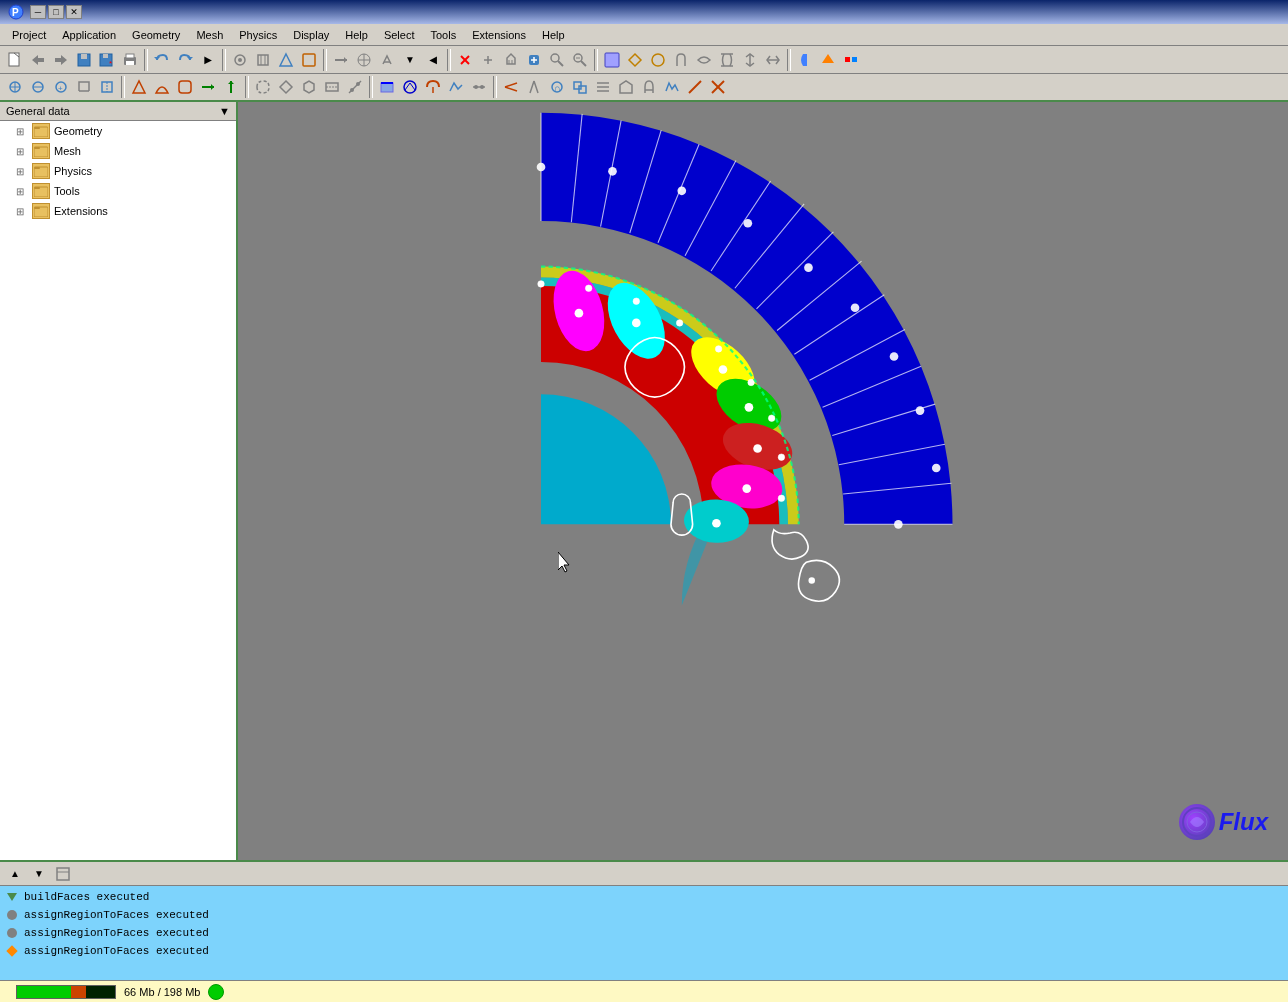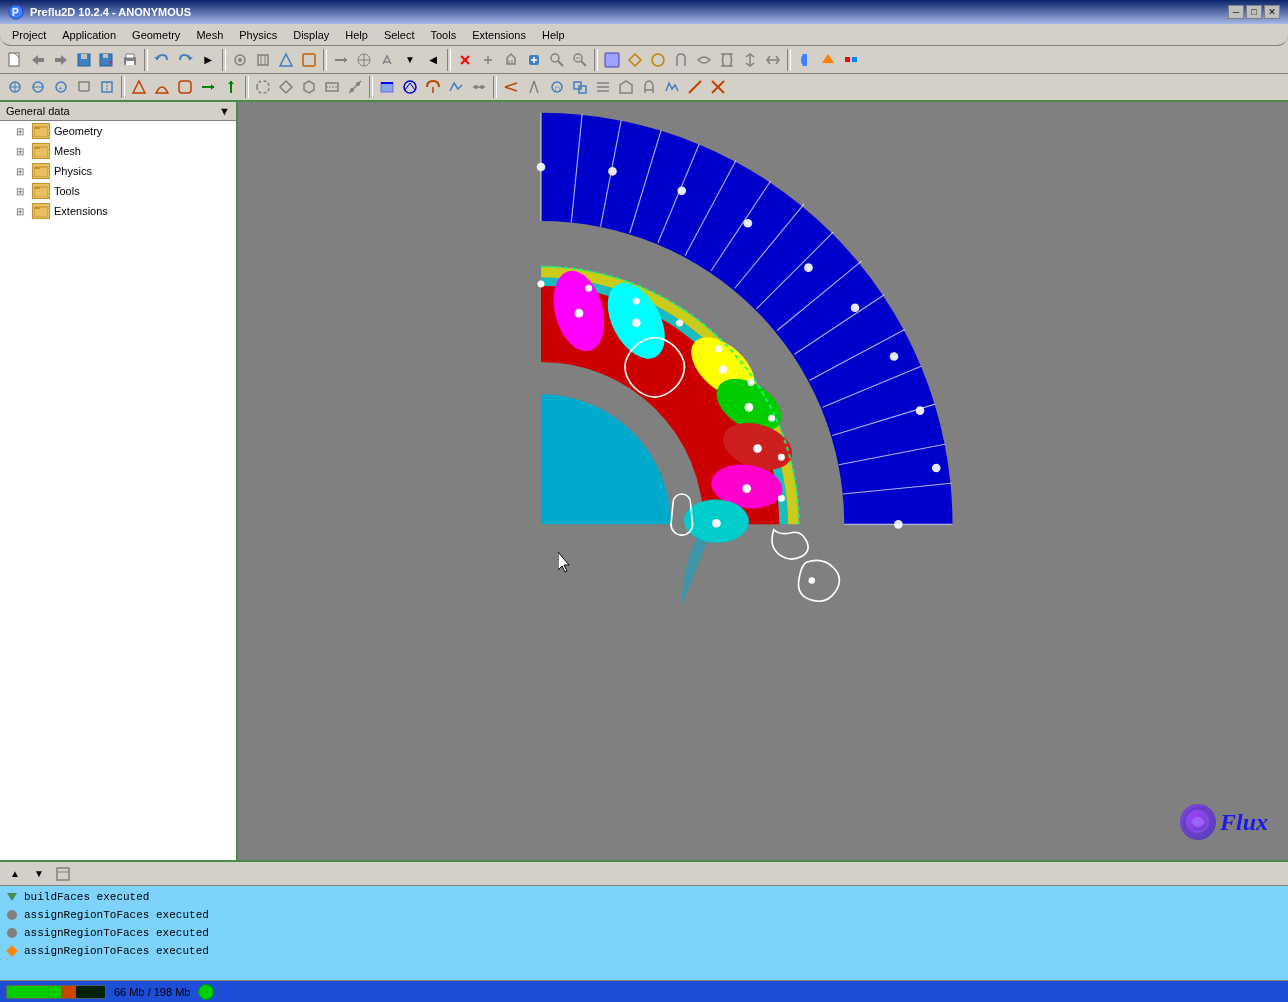--- a/index.html
+++ b/index.html
@@ -28,21 +28,20 @@
     }
 
     
     #menu-bar {
       height: 22px;
       background: #d4d0c8;
       display: flex;
       align-items: center;
       padding: 0 4px;
       border-bottom: 1px solid #808080;
-      border-radius: 11px;
     }
     .menu-item {
       padding: 2px 8px;
       font-size: 11px;
       cursor: pointer;
       color: #000;
     }
 
     
     .toolbar {
@@ -165,24 +164,24 @@
     .console-line {
       display: flex;
       align-items: center;
       min-height: 16px;
       padding: 1px 0;
     }
 
     
     #status-bar {
       height: 22px;
-      background: #1d4ed8;
-      display: flex;
-      align-items: center;
-      padding: 0 6px;
+      background: #fef9c3;
+      display: flex;
+      align-items: center;
+      padding: 0 16px;
       border-top: 1px solid #808080;
       gap: 8px;
     }
     #progress-bar {
       width: 100px; height: 14px;
       background: #000;
       border: 1px solid #606060;
       display: flex;
       overflow: hidden;
     }
@@ -229,21 +228,20 @@
 </head>
 <body>
 
 <div id="title-bar">
   <div id="title-icon">
     <svg width="16" height="16" viewBox="0 0 16 16">
       <circle cx="8" cy="8" r="7" fill="#4080ff" stroke="#2040cc" stroke-width="1"></circle>
       <text x="4" y="12" fill="white" font-size="10" font-weight="bold">P</text>
     </svg>
   </div>
-  <span id="title-text">Preflu2D 10.2.4 - ANONYMOUS</span>
   <div id="window-controls">
     <div class="win-btn">─</div>
     <div class="win-btn">□</div>
     <div class="win-btn">✕</div>
   </div>
 </div>
 
 <div id="menu-bar">
   <span class="menu-item">Project</span>
   <span class="menu-item">Application</span>
@@ -803,21 +801,21 @@
     </svg>
 
     <div id="flux-logo">
       <div id="flux-logo-icon">
         <svg width="30" height="30" viewBox="0 0 30 30">
           <circle cx="15" cy="15" r="14" fill="none" stroke="#6040c0" stroke-width="2"></circle>
           <circle cx="15" cy="15" r="10" fill="none" stroke="#8060e0" stroke-width="1"></circle>
           <path d="M8,15 Q15,5 22,15 Q15,25 8,15Z" fill="#a080ff" opacity="0.6"></path>
         </svg>
       </div>
-      <span style="color:#1a1aee; font-size:24px; font-weight:bold; font-style:italic; font-family: Liberation Serif, serif;">Flux</span>
+      <span style="color:#1a1aee; font-size:24px; font-weight:bold; font-style:italic; font-family: Liberation Sans, sans-serif;">Flux</span>
     </div>
 
     <div id="cursor" style="left: 320px; top: 450px; position: absolute;">
       <svg width="14" height="22" viewBox="0 0 14 22">
         <path d="M0,0 L0,18 L4,14 L7,20 L9,19 L6,13 L11,13 Z" fill="white" stroke="black" stroke-width="1"></path>
       </svg>
     </div>
   </div>
 </div>
 

